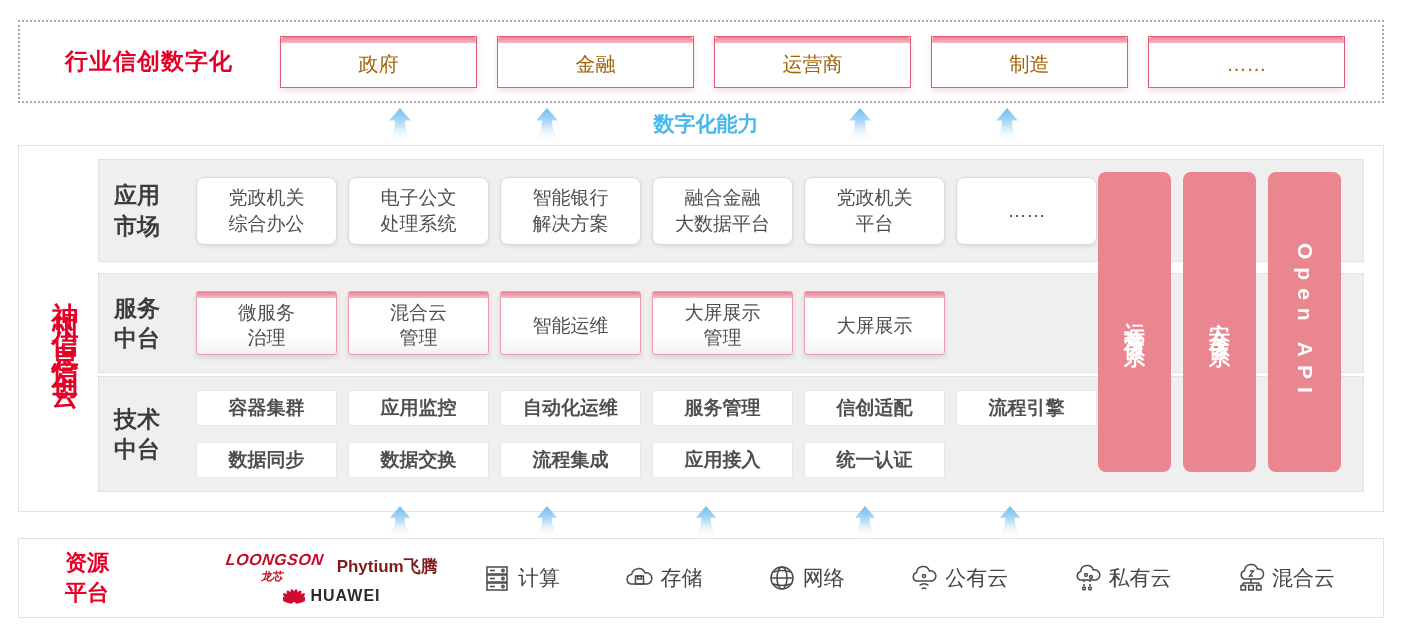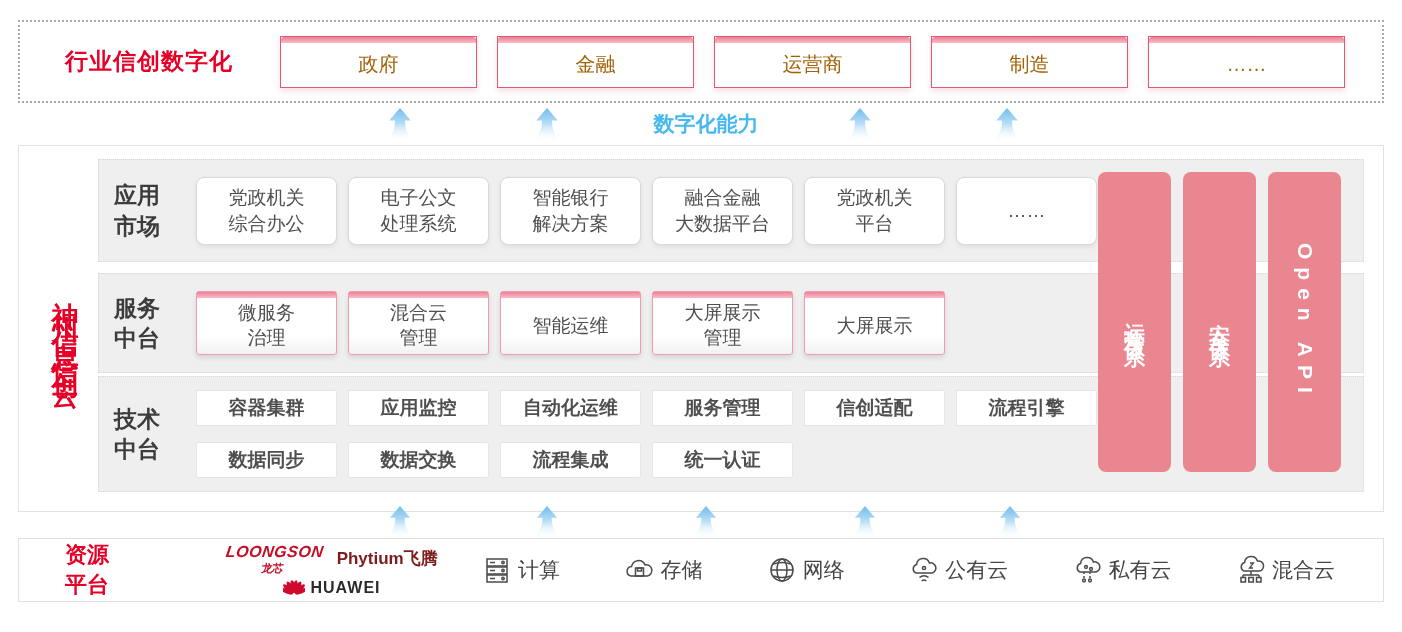--- a/index.html
+++ b/index.html
@@ -56,30 +56,30 @@
   .tech-grid { display:flex; flex-direction:column; gap:16px;font-weight:bold; }
   .tech-box { width:141px; height:36px; background:#fff; border:1px solid #e6e6e6; border-radius:2px;
     display:flex; align-items:center; justify-content:center; font-size:19px; color:#4f4f4f; }
 
   .pillar { position:absolute; top:26px; width:73px; height:300px; background:#ea868f; border-radius:8px;
     color:#fff; font-size:21px; font-weight:bold; display:flex; align-items:center; justify-content:center;
     writing-mode:vertical-rl; text-orientation:mixed; letter-spacing:8px; }
   .pillar-1 { left:1079px; } .pillar-2 { left:1164px; } .pillar-3 { left:1249px; }
 
   
-  .res-box { position:absolute; left:18px; top:538px; width:1366px; height:64px;
+  .res-box { position:absolute; left:18px; top:538px; width:1366px; height:80px;
     background:#fff; border:1px solid #e0e0e0; display:flex; align-items:center; }
   .res-label { margin-left:46px; font-size:22px; font-weight:bold; color:#e60028; line-height:1.35; }
   .vendors { margin-left:100px; width:245px; display:flex; flex-direction:column; align-items:center; gap:3px; }
   .vendor-row1 { display:flex; align-items:flex-start; gap:14px; }
   .loongson { text-align:center; color:#c30d23; transform:skewX(-8deg); }
   .loongson .l1 { font-size:16px; font-weight:bold; font-style:italic; letter-spacing:.5px; }
   .loongson .l2 { font-size:11px; font-weight:bold; }
   .phytium { font-size:17px; font-weight:bold; color:#7f1d1d; margin-top:4px;text-align:right; }
-  .huawei { display:flex; align-items:flex-start; gap:6px; }
+  .huawei { display:flex; align-items:flex-end; gap:6px; }
   .huawei-name { font-size:16px; font-weight:bold; color:#2b2b2b; letter-spacing:1px; }
   .res-items { flex:1; display:flex; justify-content:space-between; align-items:center;
     margin-left:28px; margin-right:48px; }
   .res-item { display:flex; align-items:center; gap:6px; }
   .res-item svg { display:block; }
   .res-item-label { font-size:21px; color:#454545; }
 </style>
 </head>
 <body>
 
@@ -174,20 +174,21 @@
         <div class="tech-box">应用监控</div>
         <div class="tech-box">自动化运维</div>
         <div class="tech-box">服务管理</div>
         <div class="tech-box">信创适配</div>
         <div class="tech-box">流程引擎</div>
       </div>
       <div class="box-row">
         <div class="tech-box">数据同步</div>
         <div class="tech-box">数据交换</div>
         <div class="tech-box">流程集成</div>
+        <div class="tech-box">应用接入</div>
         <div class="tech-box">统一认证</div>
       </div>
     </div>
   </div>
 
   <div class="pillar pillar-1">运营体系</div>
   <div class="pillar pillar-2">安全体系</div>
   <div class="pillar pillar-3">Open API</div>
 </div>
 

